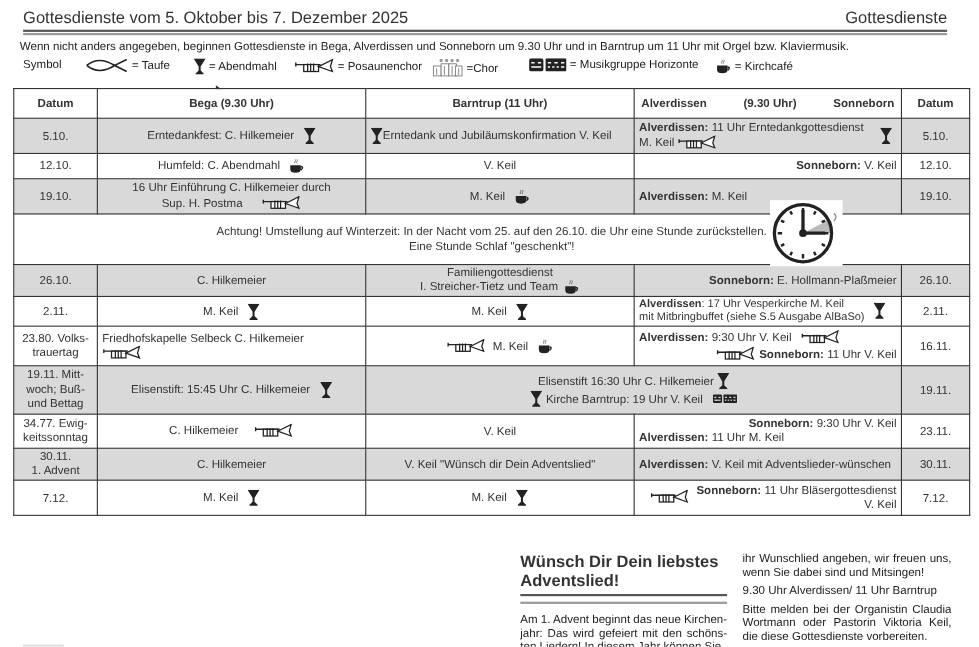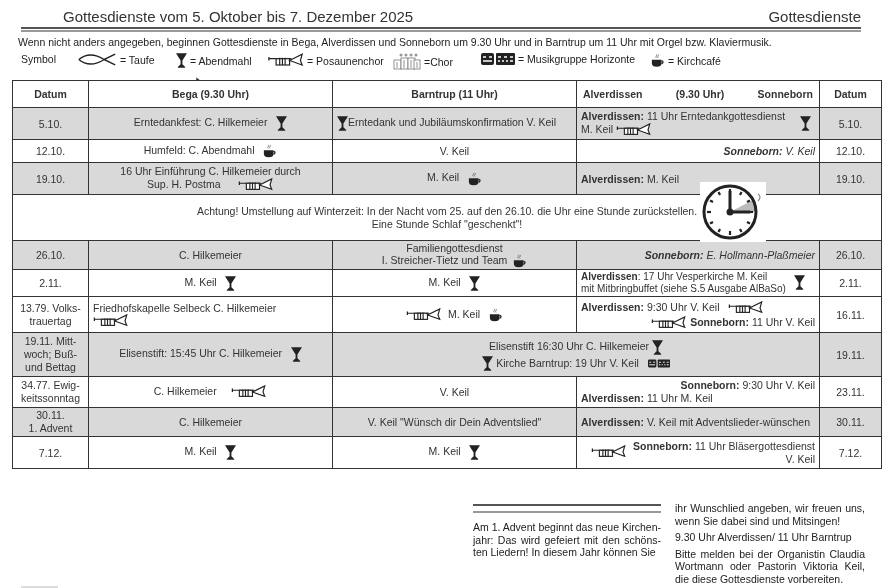--- a/index.html
+++ b/index.html
@@ -1,33 +1,33 @@
 <!DOCTYPE html>
 <html><head>
 <meta charset="utf-8">
 <style>
   html, body { margin:0; padding:0; background:#ffffff; }
   body { width:890px; height:588px; position:relative; overflow:hidden;
          font-family:"Liberation Sans", sans-serif; color:#333; }
   .title-bar { position:absolute; left:21px; top:4px; width:840px; height:24px; }
-  .title-left { position:absolute; left:0; top:4px; font-size:15px; color:#333;margin-left:42px; }
+  .title-left { position:absolute; left:0; top:4px; font-size:15px; color:#333; }
   .title-right { position:absolute; right:0; top:4px; font-size:15px; color:#333; }
   .title-rule { position:absolute; left:21px; top:27px; width:840px; height:5px;
                 border-top:2px solid #555; border-bottom:2px solid #999; box-sizing:border-box; }
   .intro { position:absolute; left:18px; top:36px; font-size:10.5px; color:#222; white-space:nowrap; }
   .legend { position:absolute; left:21px; top:51px; height:18px; font-size:10.5px; color:#222; white-space:nowrap; }
   .legend span.item { position:absolute; top:2px; display:flex; align-items:center; gap:3px; }
   .ic { display:inline-block; vertical-align:middle; }
   table.sched { position:absolute; left:12px; top:80px; width:869px; border-collapse:collapse;
                 font-size:10.5px; color:#333; table-layout:fixed; }
   table.sched td, table.sched th { border:1.5px solid #333; padding:1px 4px; vertical-align:middle; }
   table.sched th { font-weight:bold; height:24px; background:#fff; font-size:10.5px; }
   tr.grey td { background:#d9d9d9; }
   td.c { text-align:center; }
-  td.r { text-align:right;font-style:italic; }
+  td.r { text-align:right; }
   td.l { text-align:left; }
   .b { font-weight:bold;text-align:right; }
   .hdr-split { display:flex; justify-content:space-between; padding:0 2px; }
   .clock-box { position:absolute; left:700px; top:182px; width:66px; height:60px; background:#fff; }
   .article { position:absolute; left:473px; top:502px; width:188px; }
   .art-title { font-size:15px; font-weight:bold; color:#333; line-height:18px; }
   .art-rule { height:5px; border-top:2px solid #555; border-bottom:2px solid #999; margin:2px 0 8px 0; }
   .art-body { font-size:10.5px; line-height:12.5px; color:#222; text-align:justify; }
   .article2 { position:absolute; left:675px; top:502px; width:190px; font-size:10.5px; line-height:12.5px; color:#222; }
   .article2 p { margin:0 0 4px 0; text-align:justify; }
@@ -232,21 +232,21 @@
       <span>mit Mitbringbuffet (siehe S.5 Ausgabe AlBaSo)</span>
       <svg style="position:absolute;right:14px;top:5px" width="11" height="15">
             <use href="#chalice"></use>
           </svg>
     </td>
     <td class="c">2.11.</td>
   </tr>
 
 
   <tr style="height:36px">
-    <td class="c" style="line-height:13px"><span>13.79. Volks-</span><br><span>trauertag</span></td>
+    <td class="c" style="line-height:13px"><span>23.80. Volks-</span><br><span>trauertag</span></td>
     <td class="l"><span>Friedhofskapelle Selbeck C. Hilkemeier</span>&nbsp;&nbsp;&nbsp;&nbsp;&nbsp;&nbsp;<svg class="ic" width="36" height="14">
             <use href="#trumpet"></use>
           </svg></td>
     <td class="c"><svg class="ic" width="36" height="14">
             <use href="#trumpet"></use>
           </svg>&nbsp;&nbsp;<span>M. Keil</span>&nbsp;&nbsp;&nbsp;<svg class="ic" width="14" height="14">
             <use href="#coffee"></use>
           </svg></td>
     <td style="line-height:15px">
       <div class="l"><span class="b">Alverdissen:</span><span> 9:30 Uhr V. Keil</span>&nbsp;&nbsp;&nbsp;<svg class="ic" width="36" height="14">
@@ -337,20 +337,24 @@
         <line x1="18.5" y1="10" x2="20" y2="13"></line>
     </g>
     <line x1="30" y1="30" x2="30" y2="9" stroke="#222" stroke-width="3"></line>
     <line x1="30" y1="30" x2="50" y2="30" stroke="#222" stroke-width="3"></line>
     <circle cx="30" cy="30" r="3.5" fill="#222"></circle>
     <path d="M58 12 q4 3 0 7" stroke="#888" stroke-width="1.2" fill="none"></path>
   </svg>
 </div>
 
 <div class="article">
+  <div class="art-title">
+    <span>Wünsch Dir Dein liebstes</span><br>
+    <span>Adventslied!</span>
+  </div>
   <div class="art-rule"></div>
   <div class="art-body">Am 1. Advent beginnt das neue Kirchen-jahr: Das wird gefeiert mit den schöns-ten Liedern! In diesem Jahr können Sie</div>
 </div>
 
 <div class="article2">
   <p>ihr Wunschlied angeben, wir freuen uns, wenn Sie dabei sind und Mitsingen!</p>
   <p>9.30 Uhr Alverdissen/ 11 Uhr Barntrup</p>
   <p>Bitte melden bei der Organistin Claudia Wortmann oder Pastorin Viktoria Keil, die diese Gottesdienste vorbereiten.</p>
 </div>
 

